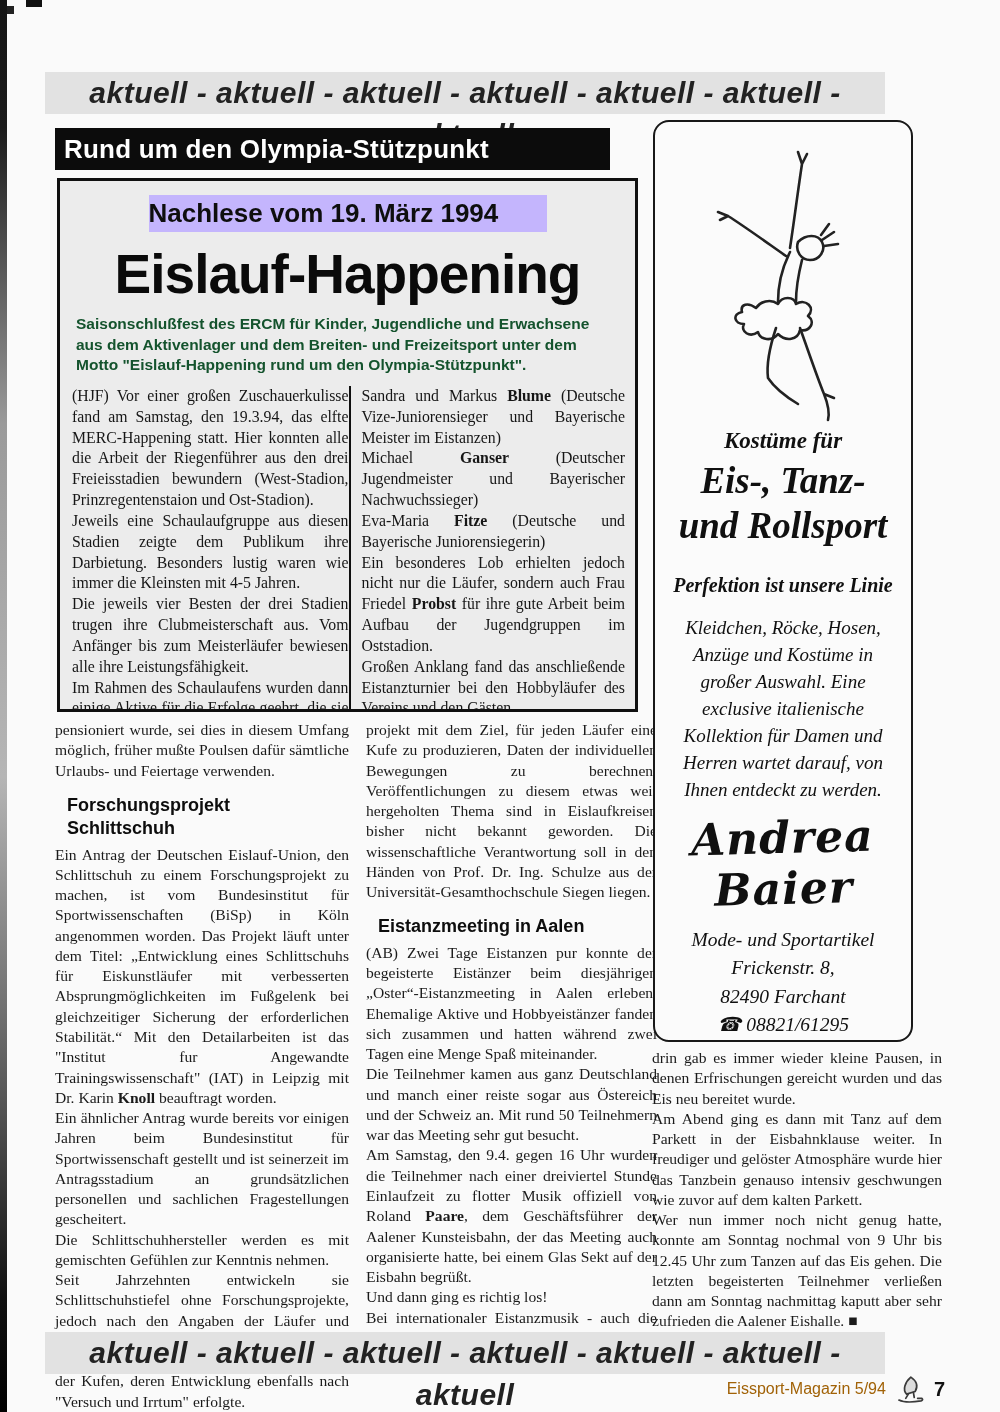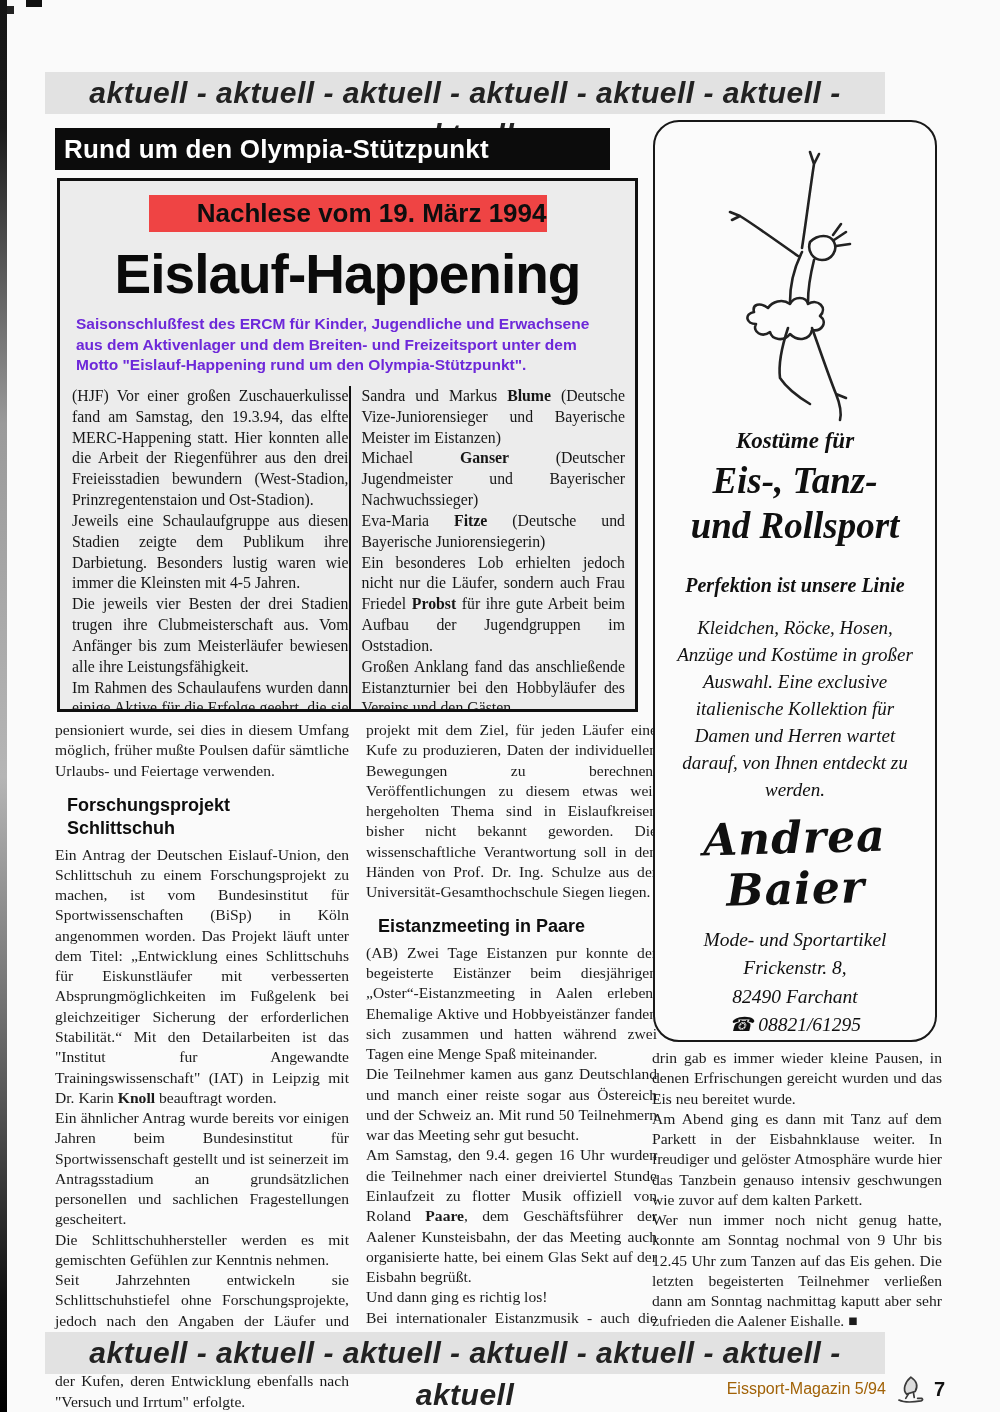--- a/index.html
+++ b/index.html
@@ -20,44 +20,44 @@
   .banner.bottom{top:1332px;}
 
   
   .kicker-bar{position:absolute;left:55px;top:128px;width:555px;height:42px;background:#0c0c0c;
     color:#fff;font-family:"Liberation Sans",sans-serif;font-weight:700;font-size:26px;
     line-height:42px;padding-left:9px;box-sizing:border-box;letter-spacing:.2px;}
 
   
   .article-box{position:absolute;left:57px;top:178px;width:581px;height:534px;
     border:3px solid #101010;background:#ececec;box-sizing:border-box;overflow:hidden;}
-  .nachlese{display:block;margin:14px auto 0;width:398px;background:#ef4444;text-align:right;
+  .nachlese{display:block;margin:14px auto 0;width:398px;background:#c4b5fd;text-align:left;
     font-family:"Liberation Sans",sans-serif;font-weight:700;font-size:26px;padding:3px 0;color:#0e0e0e;}
   .headline{margin:10px 6px 8px;text-align:center;font-family:"Liberation Sans",sans-serif;
     font-weight:700;font-size:55px;letter-spacing:-1px;color:#0a0a0a;}
   .lead{margin:2px 16px 10px;font-family:"Liberation Sans",sans-serif;font-weight:700;
-    font-size:15.5px;line-height:1.33;color:#6d28d9;}
+    font-size:15.5px;line-height:1.33;color:#14532d;}
   .box-cols{display:flex;margin:4px 10px 0 12px;}
   .box-col{width:50%;box-sizing:border-box;font-size:15.8px;line-height:1.32;text-align:justify;}
   .box-col.c1{}
   .box-col.c2{border-left:2px solid #101010;padding-left:11px;}
   .box-col p{margin:0;}
 
   
   .col{position:absolute;font-size:15.6px;line-height:1.3;text-align:justify;color:#1a1a1a;}
   .col p{margin:0;}
   .col h4{font-family:"Liberation Sans",sans-serif;font-size:18px;font-weight:700;
     margin:13px 12px 4px;text-align:left;color:#0d0d0d;}
   .col.c1{left:55px;top:720px;width:294px;}
   .col.c2{left:366px;top:720px;width:291px;}
   .col.c3{left:652px;top:1048px;width:290px;}
 
   
-  .ad-box{position:absolute;left:653px;top:120px;width:284px;height:922px;box-sizing:border-box;
-    border:2.5px solid #181818;border-radius:26px;background:#fbfbfb;overflow:hidden;text-align:center;
+  .ad-box{position:absolute;left:653px;top:120px;width:260px;height:922px;box-sizing:border-box;
+    border:2.5px solid #181818;border-radius:16px;background:#fbfbfb;overflow:hidden;text-align:center;
     font-family:"Liberation Serif",serif;color:#101010;}
   .dancer{display:block;margin:8px auto 0;}
   .ad-kicker{font-style:italic;font-weight:700;font-size:23px;margin-top:2px;}
   .ad-title{font-style:italic;font-weight:700;font-size:37px;line-height:1.22;margin-top:4px;}
   .ad-slogan{font-style:italic;font-weight:700;font-size:20px;margin-top:26px;}
   .ad-body{font-style:italic;font-size:19px;line-height:1.42;margin:18px 12px 0;}
   .ad-logo{font-style:italic;font-weight:700;font-size:44px;margin-top:8px;
     font-family:"DejaVu Serif",serif;transform:rotate(-1.5deg);letter-spacing:1px;}
   .ad-address{font-style:italic;font-size:19.5px;line-height:1.45;margin-top:12px;}
 
@@ -109,21 +109,21 @@
       <p>pensioniert wurde, sei dies in diesem Umfang möglich, früher mußte Poulsen dafür sämtliche Urlaubs- und Feiertage verwenden.</p>
       <h4>Forschungsprojekt Schlittschuh</h4>
       <p>Ein Antrag der Deutschen Eislauf-Union, den Schlittschuh zu einem Forschungsprojekt zu machen, ist vom Bundesinstitut für Sportwissenschaften (BiSp) in Köln angenommen worden. Das Projekt läuft unter dem Titel: „Entwicklung eines Schlittschuhs für Eiskunstläufer mit verbesserten Absprungmöglichkeiten im Fußgelenk bei gleichzeitiger Sicherung der erforderlichen Stabilität.“ Mit den Detailarbeiten ist das "Institut fur Angewandte Trainingswissenschaft" (IAT) in Leipzig mit Dr. Karin <b>Knoll</b> beauftragt worden.</p>
       <p>Ein ähnlicher Antrag wurde bereits vor einigen Jahren beim Bundesinstitut für Sportwissenschaft gestellt und ist seinerzeit im Antragsstadium an grundsätzlichen personellen und sachlichen Fragestellungen gescheitert.</p>
       <p>Die Schlittschuhhersteller werden es mit gemischten Gefühlen zur Kenntnis nehmen.</p>
       <p>Seit Jahrzehnten entwickeln sie Schlittschuhstiefel ohne Forschungsprojekte, jedoch nach den Angaben der Läufer und Trainer, die so ihre praktischen Erfahrungen einbrachten. Dasselbe gilt für die Produktion der Kufen, deren Entwicklung ebenfalls nach "Versuch und Irrtum" erfolgte.</p>
       <p>Seit einigen Jahren existiert ein Forschungs-</p>
     </div>
   <div class="col c2">
       <p>projekt mit dem Ziel, für jeden Läufer eine Kufe zu produzieren, Daten der individuellen Bewegungen zu berechnen. Veröffentlichungen zu diesem etwas weit hergeholten Thema sind in Eislaufkreisen bisher nicht bekannt geworden. Die wissenschaftliche Verantwortung soll in den Händen von Prof. Dr. Ing. Schulze aus der Universität-Gesamthochschule Siegen liegen.</p>
-      <h4>Eistanzmeeting in Paare</h4>
+      <h4>Eistanzmeeting in Aalen</h4>
       <p>(AB) Zwei Tage Eistanzen pur konnte der begeisterte Eistänzer beim diesjährigen „Oster“-Eistanzmeeting in Aalen erleben. Ehemalige Aktive und Hobbyeistänzer fanden sich zusammen und hatten während zwei Tagen eine Menge Spaß miteinander.</p>
       <p>Die Teilnehmer kamen aus ganz Deutschland und manch einer reiste sogar aus Östereich und der Schweiz an. Mit rund 50 Teilnehmern war das Meeting sehr gut besucht.</p>
       <p>Am Samstag, den 9.4. gegen 16 Uhr wurden die Teilnehmer nach einer dreiviertel Stunde Einlaufzeit zu flotter Musik offiziell von Roland <b>Paare</b>, dem Geschäftsführer der Aalener Kunsteisbahn, der das Meeting auch organisierte hatte, bei einem Glas Sekt auf der Eisbahn begrüßt.</p>
       <p>Und dann ging es richtig los!</p>
       <p>Bei internationaler Eistanzmusik - auch die neuesten Tänze fehlten nicht - tanzten die Paare rund um die Uhr bis 20 Uhr. Zwischen-</p>
     </div>
   <div class="col c3">
       <p>drin gab es immer wieder kleine Pausen, in denen Erfrischungen gereicht wurden und das Eis neu bereitet wurde.</p>
       <p>Am Abend ging es dann mit Tanz auf dem Parkett in der Eisbahnklause weiter. In freudiger und gelöster Atmosphäre wurde hier das Tanzbein genauso intensiv geschwungen wie zuvor auf dem kalten Parkett.</p>
       <p>Wer nun immer noch nicht genug hatte, konnte am Sonntag nochmal von 9 Uhr bis 12.45 Uhr zum Tanzen auf das Eis gehen. Die letzten begeisterten Teilnehmer verließen dann am Sonntag nachmittag kaputt aber sehr zufrieden die Aalener Eishalle. ■</p>

